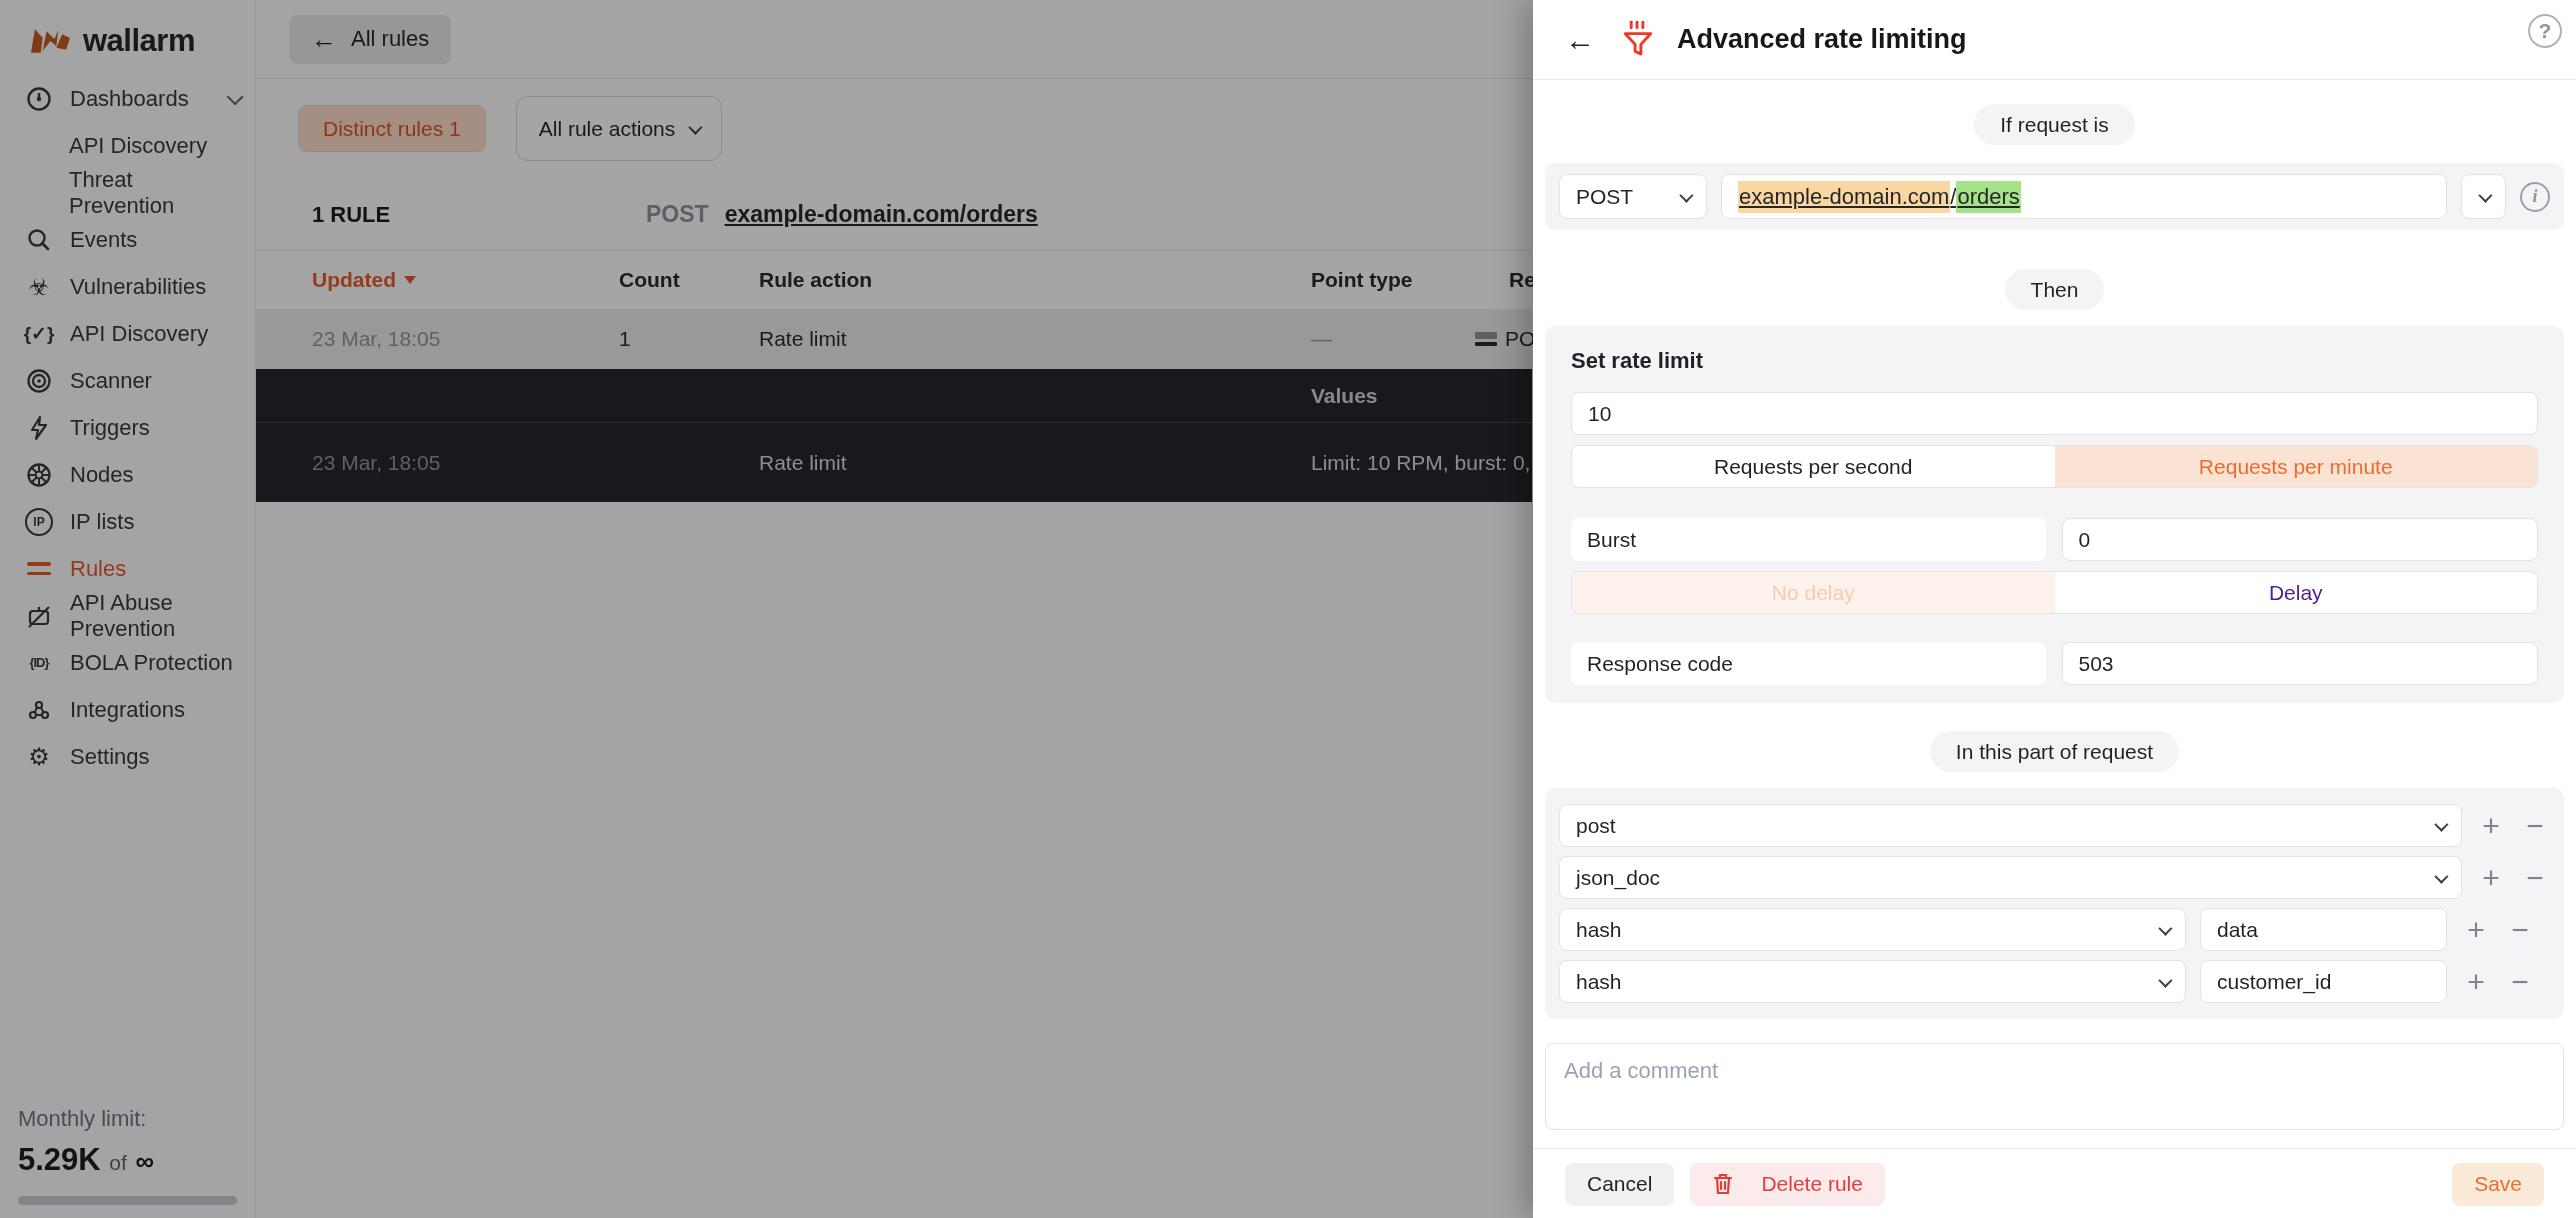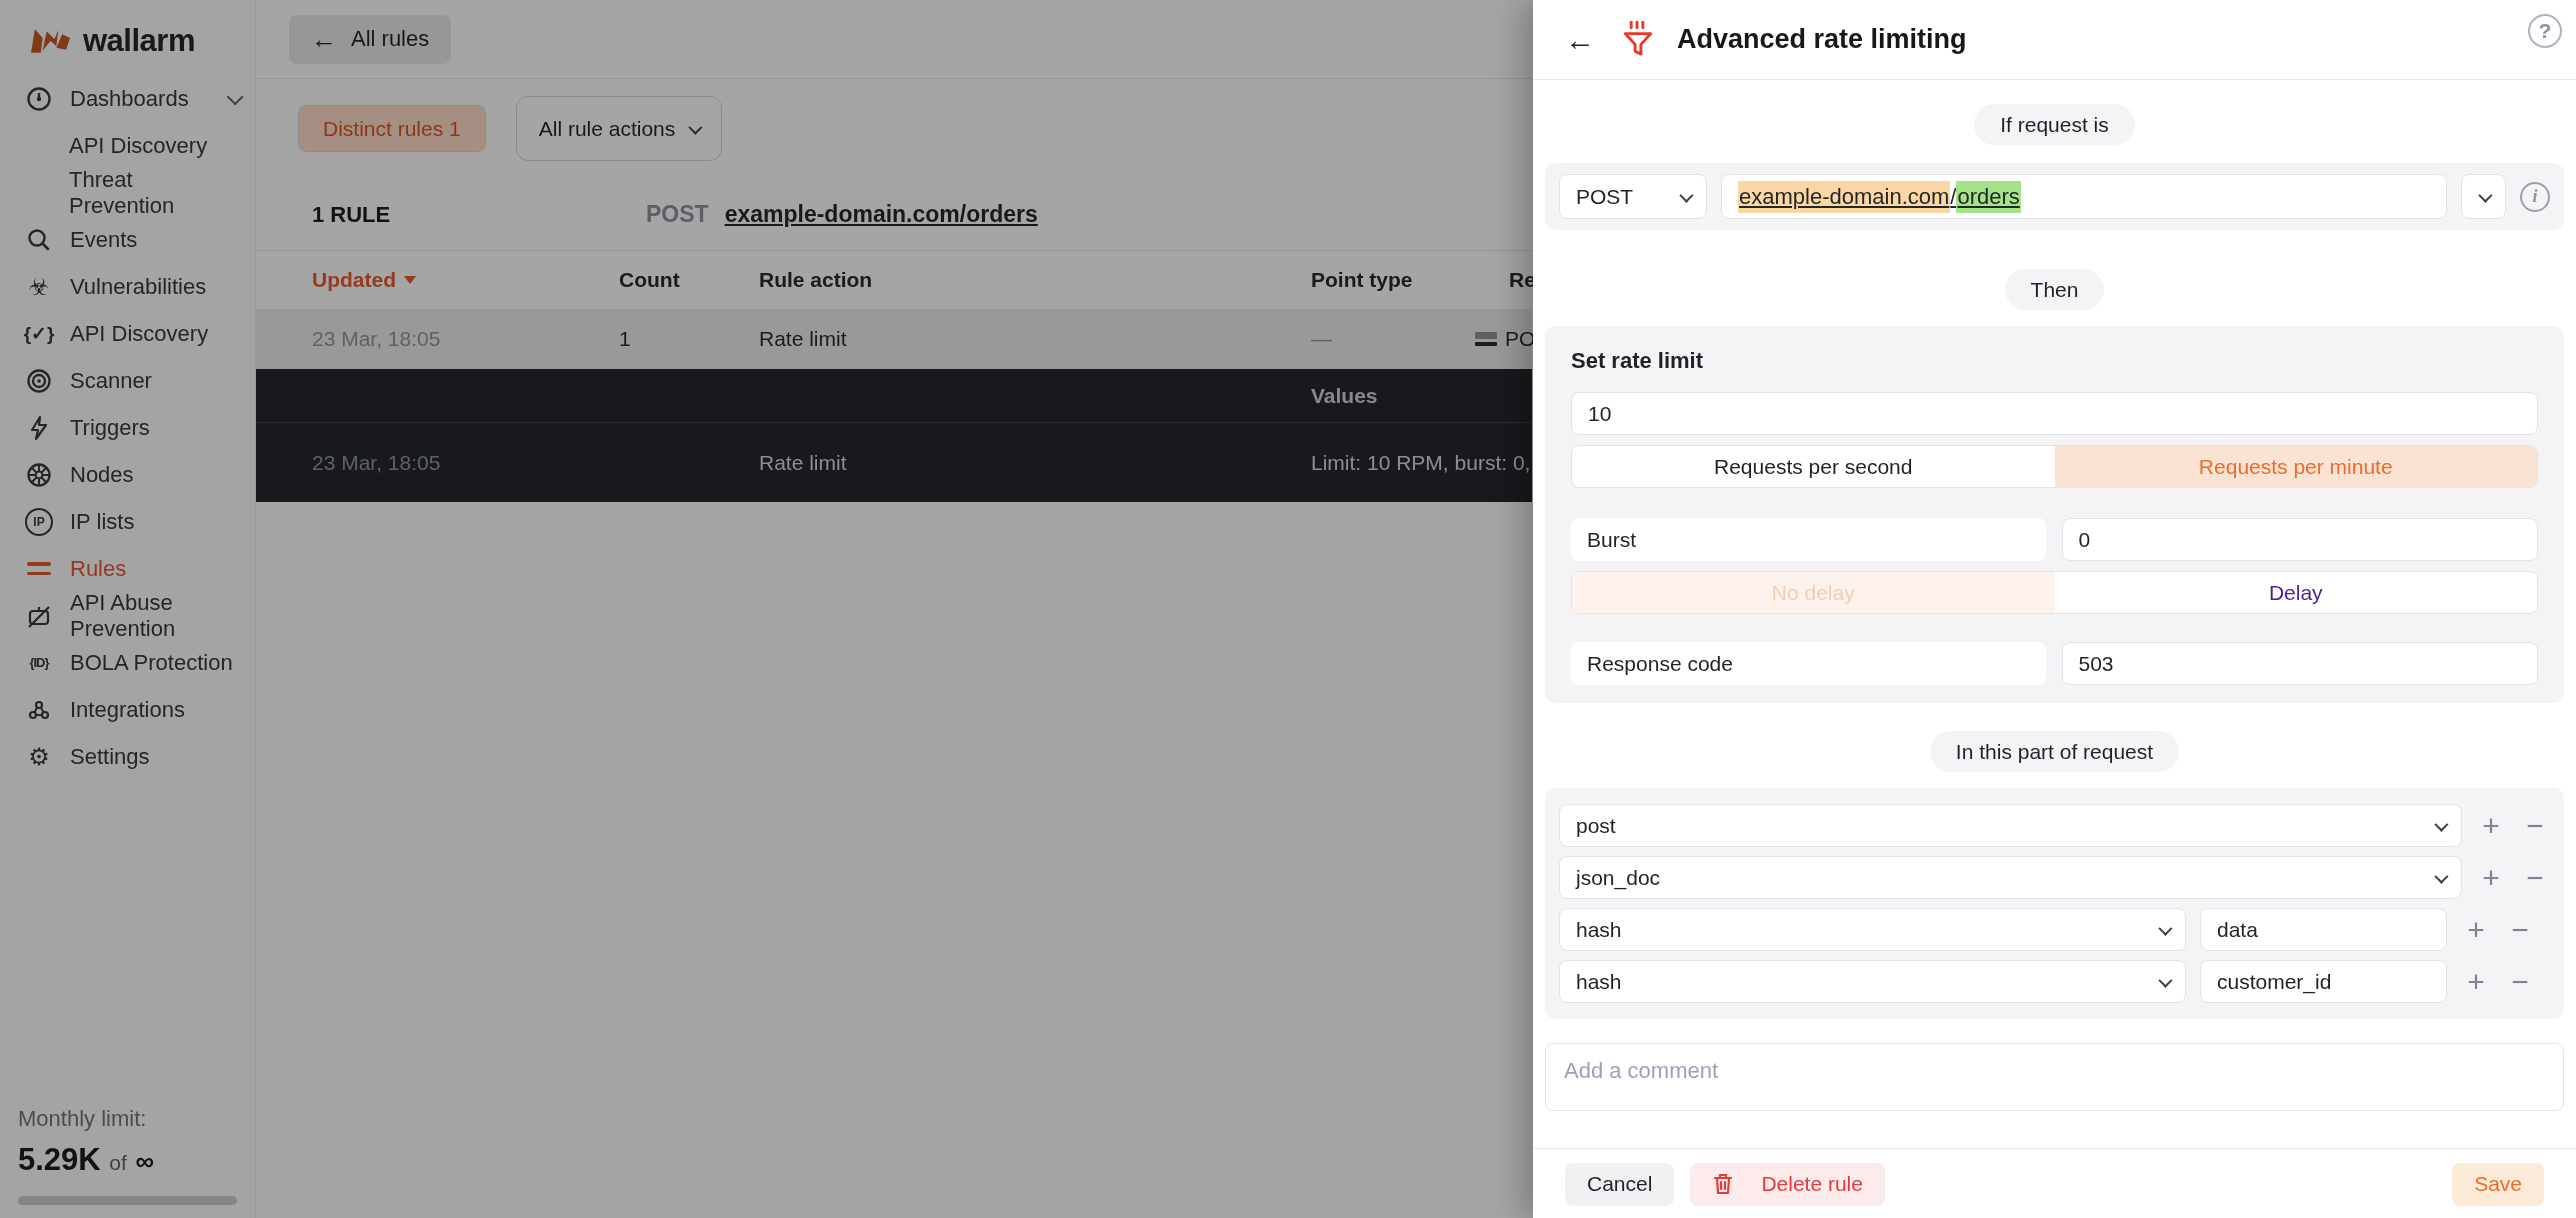--- a/index.html
+++ b/index.html
@@ -102,21 +102,21 @@
   .label-box { background:#fff; border-radius:8px; height:43px; display:flex; align-items:center; padding:0 16px; font-size:21px; color:#1f2227; }
   .seg-mt { }
   .pill-part { margin-top:28px; }
   .parts-card { margin-top:16px; background:#f4f4f6; border-radius:10px; padding:16px 14px; display:flex; flex-direction:column; gap:9px; }
   .part-row { display:flex; align-items:center; gap:14px; }
   .part-row .sel { flex:1 1 auto; height:43px; }
   .part-row .sel.half { flex:0 0 627px; }
   .part-row .p-inp { flex:0 0 247px; width:247px; }
   .pm { width:30px; flex:0 0 30px; text-align:center; font-size:30px; color:#7d8495; cursor:pointer; line-height:30px; }
   .comment { margin-top:24px; }
-  .comment textarea { width:100%; height:68px; resize:none; background:#fff; border:1px solid #e2e3e8; border-radius:8px; font-family:"Liberation Sans", sans-serif; font-size:22px; padding:14px 18px; color:#1f2227; outline:none; }
+  .comment textarea { width:100%; height:87px; resize:none; background:#fff; border:1px solid #e2e3e8; border-radius:8px; font-family:"Liberation Sans", sans-serif; font-size:22px; padding:14px 18px; color:#1f2227; outline:none; }
   .comment textarea::placeholder { color:#9aa3b5; }
   .p-foot { flex:0 0 71px; border-top:1px solid #e8e9ee; display:flex; align-items:center; padding:0 32px; gap:16px; background:#fff; }
   .btn { height:43px; border-radius:8px; display:flex; align-items:center; justify-content:center; padding:0 22px; font-size:21px; cursor:pointer; border:none; font-family:"Liberation Sans", sans-serif; }
   .btn-cancel { background:#f1f1f3; color:#1f2227; }
   .btn-delete { background:#fdeaea; color:#e23d3d; gap:27px; }
   .btn-save { background:#fcead9; color:#ed6c2d; margin-left:auto; }
 </style>
 </head>
 <body>
 

